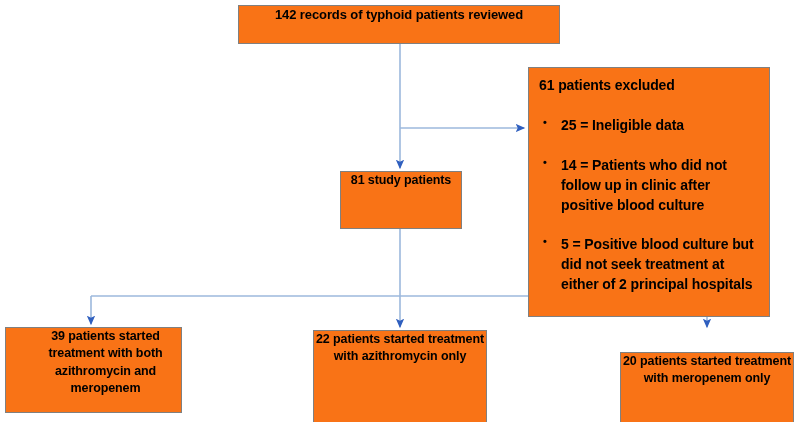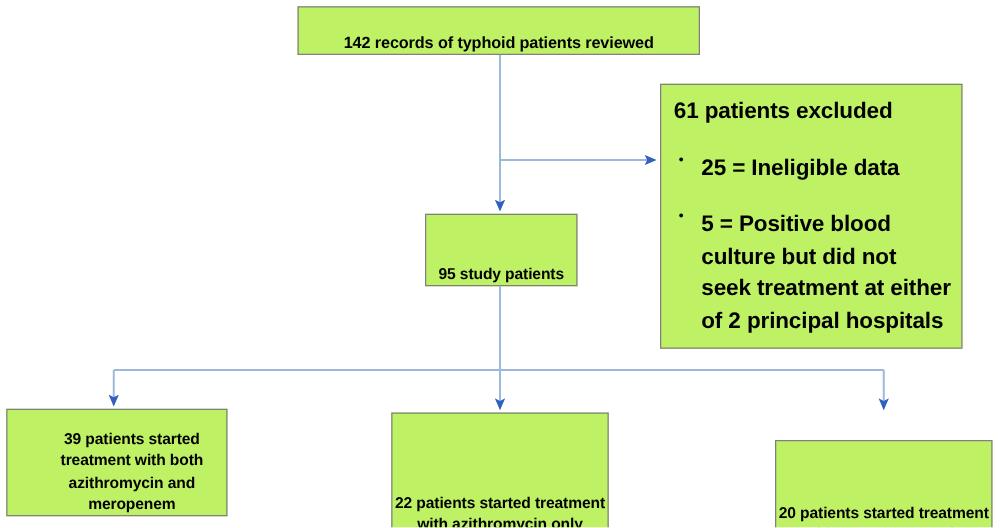--- a/index.html
+++ b/index.html
@@ -14,44 +14,44 @@
     position: relative;
     width: 800px;
     height: 422px;
     background: #ffffff;
     overflow: hidden;
   }
   .box {
     position: absolute;
     box-sizing: border-box;
     border: 1.5px solid #808080;
-    background: #bef264;
+    background: #f97316;
     color: #000000;
     display: flex;
-    align-items: flex-end;
+    align-items: flex-start;
     justify-content: center;
     text-align: center;
     font-size: 12.5px;
     line-height: 1.38;
     font-weight: 600;
     letter-spacing: -0.1px;
   }
   .box.left-align {
     display: block;
     text-align: left;
   }
   
   #box-top {
     left: 238px; top: 5px; width: 322px; height: 39px;
     font-size: 13px;
   }
   #box-excluded {
-    left: 528px; top: 67px; width: 242px; height: 212px;
+    left: 528px; top: 67px; width: 242px; height: 250px;
     padding: 8px 8px 6px 10px;
-    font-size: 18px;
+    font-size: 14px;
     line-height: 1.42;
   }
   #box-study {
     left: 340px; top: 171px; width: 122px; height: 58px;
   }
   #box-both {
     left: 5px; top: 327px; width: 177px; height: 86px; padding-left: 24px;
   }
   #box-azithro {
     left: 313px; top: 330px; width: 174px; height: 99px;
@@ -118,26 +118,27 @@
   </svg>
 
   <div class="box" id="box-top">
     <span>142 records of typhoid patients reviewed</span>
   </div>
 
   <div class="box left-align" id="box-excluded">
     <div class="excl-head">61 patients excluded</div>
     <ul class="excl-list">
       <li>25 = Ineligible data</li>
+      <li>14 = Patients who did not follow up in clinic after positive blood culture</li>
       <li>5 = Positive blood culture but did not seek treatment at either of 2 principal hospitals</li>
     </ul>
   </div>
 
   <div class="box" id="box-study">
-    <span>95 study patients</span>
+    <span>81 study patients</span>
   </div>
 
   <div class="box" id="box-both">
     <span>39 patients started treatment with both azithromycin and meropenem</span>
   </div>
 
   <div class="box" id="box-azithro">
     <span>22 patients started treatment with azithromycin only</span>
   </div>
 

